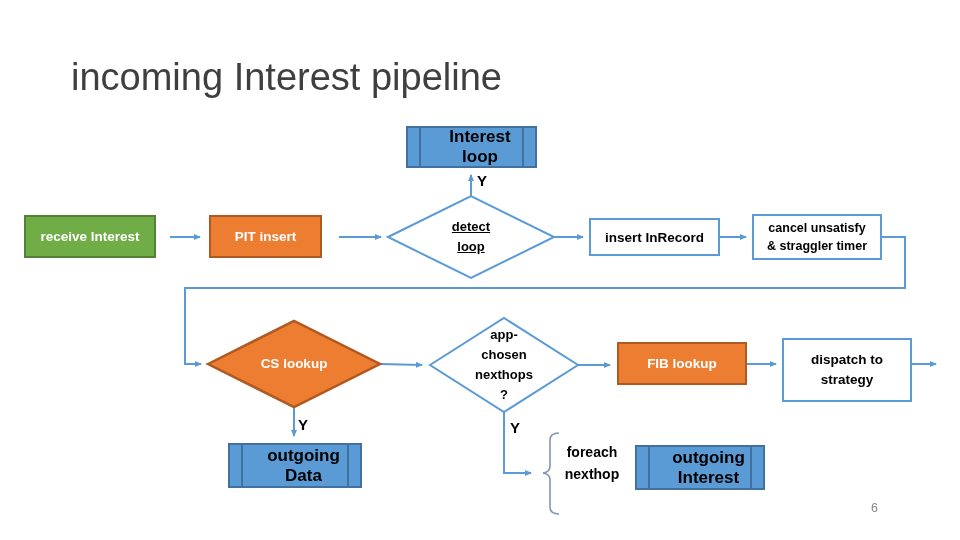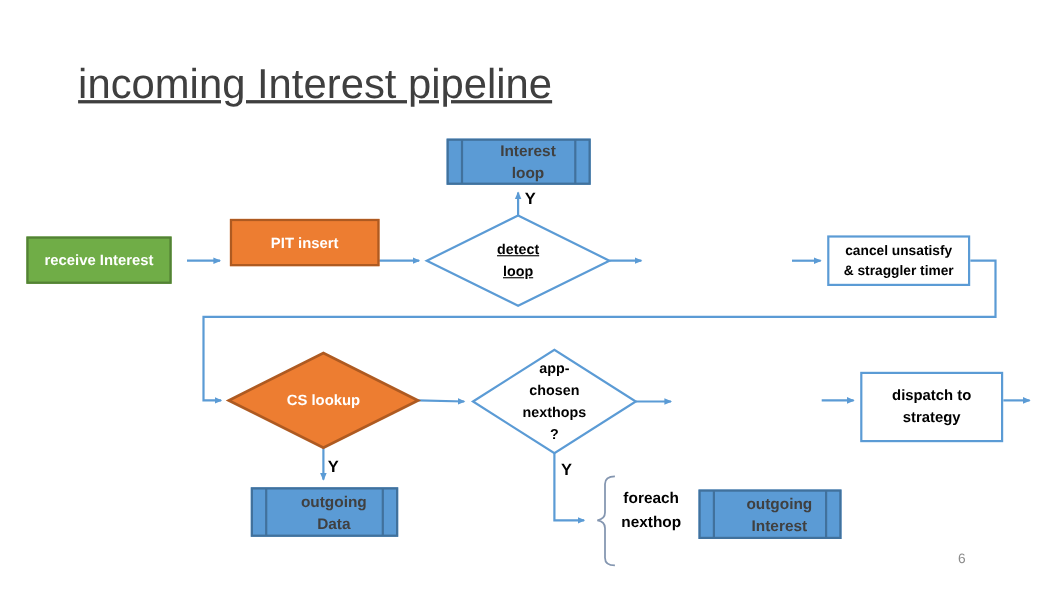--- a/index.html
+++ b/index.html
@@ -19,35 +19,35 @@
   .diamond-decision{fill:#ffffff;stroke:var(--blue);stroke-width:2;}
   .diamond-orange{fill:var(--orange);stroke:var(--orange-dark);stroke-width:2.5;}
   .brace-path{stroke:var(--brace);stroke-width:1.6;fill:none;}
   .arrowhead{fill:var(--connector);}
 
   .node{position:absolute;z-index:2;box-sizing:border-box;display:flex;align-items:center;justify-content:center;}
   .label{white-space:pre-line;text-align:center;font-weight:bold;line-height:19px;}
   .node-green{background:var(--green);border:2px solid var(--green-dark);color:#fff;font-size:13.5px;}
   .node-orange{background:var(--orange);border:2px solid var(--orange-dark);color:#fff;font-size:13.5px;}
   .node-white{background:#fff;border:2px solid var(--blue);color:var(--shape-text);font-size:13px;}
-  .node-pp{background:var(--blue);border:2px solid var(--blue-dark);color:#404040;font-size:14px;padding-left:17px;}
+  .node-pp{background:var(--blue);border:2px solid var(--blue-dark);color:#000000;font-size:17px;padding-left:17px;}
   .node-pp .label{line-height:20px;}
   .pp-bar{position:absolute;top:-1px;bottom:-1px;width:2px;background:var(--blue-dark);}
   .pp-bar.l{left:11px;} .pp-bar.r{right:11px;}
 
   .diamond-text{position:absolute;z-index:3;display:flex;align-items:center;justify-content:center;}
   .diamond-text .label{font-size:13px;line-height:20px;color:var(--shape-text);}
   .diamond-text.orange-text .label{color:#ffffff;font-size:13.5px;}
 
   .y-label{position:absolute;z-index:3;font-weight:bold;font-size:15px;color:#000;}
   .foreach-label{position:absolute;z-index:3;font-weight:bold;font-size:14px;color:#000;
     line-height:22px;white-space:pre-line;text-align:center;}
   #page-number{position:absolute;z-index:3;left:871px;top:501px;font-size:12.5px;color:var(--page-num);}
   #slide-title{position:absolute;z-index:3;left:71px;top:56px;font-size:38px;font-weight:400;
-    color:var(--title-text);letter-spacing:0px;text-decoration:underline;}
+    color:var(--title-text);letter-spacing:0px;}
 </style>
 </head>
 <body>
 
 <div id="slide">
 
   <div id="slide-title">incoming Interest pipeline</div>
 
   <svg id="diagram-svg" width="960" height="540" viewBox="0 0 960 540">
     <defs>
@@ -80,30 +80,36 @@
     <i class="pp-bar l"></i>
     <i class="pp-bar r"></i>
     <span class="label">Interest
 loop</span>
   </div>
 
   <div class="node node-green" style="left:24px;top:215px;width:132px;height:43px;">
     <span class="label">receive Interest</span>
   </div>
 
-  <div class="node node-orange" style="left:209px;top:199px;width:136px;height:43px;">
+  <div class="node node-orange" style="left:209px;top:215px;width:113px;height:43px;">
     <span class="label">PIT insert</span>
   </div>
 
+  <div class="node node-white" style="left:589px;top:218px;width:131px;height:38px;font-size:13.5px;">
+    <span class="label">insert InRecord</span>
+  </div>
 
   <div class="node node-white" style="left:752px;top:214px;width:130px;height:46px;font-size:12.5px;">
     <span class="label" style="line-height:18px;">cancel unsatisfy
 &amp; straggler timer</span>
   </div>
 
+  <div class="node node-orange" style="left:617px;top:342px;width:130px;height:43px;">
+    <span class="label">FIB lookup</span>
+  </div>
 
   <div class="node node-white" style="left:782px;top:338px;width:130px;height:64px;font-size:13.5px;">
     <span class="label" style="line-height:20px;">dispatch to
 strategy</span>
   </div>
 
   <div class="node node-pp" style="left:228px;top:443px;width:134px;height:45px;">
     <i class="pp-bar l"></i>
     <i class="pp-bar r"></i>
     <span class="label">outgoing

